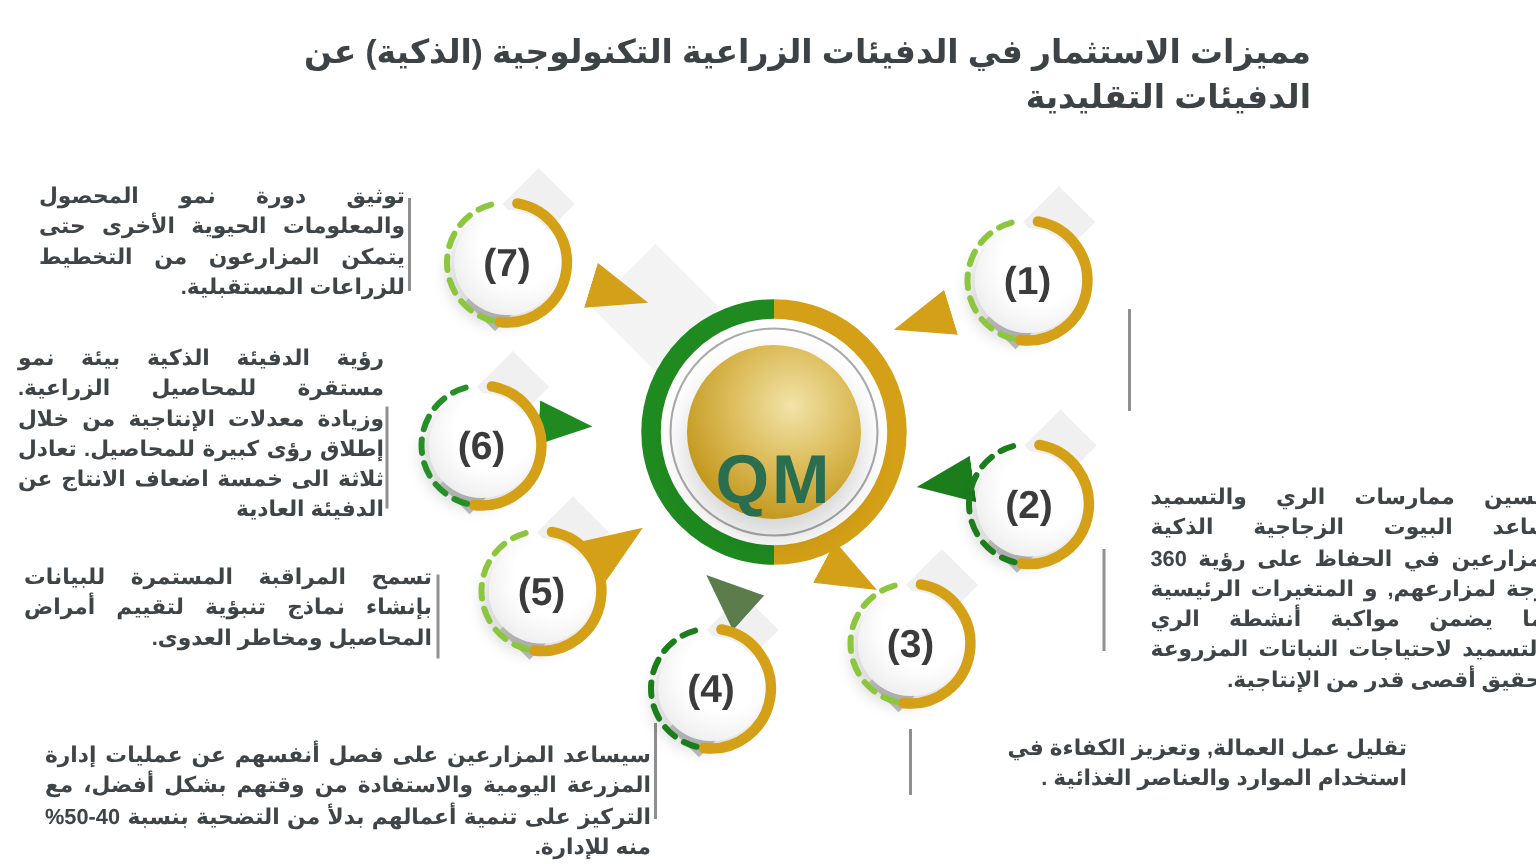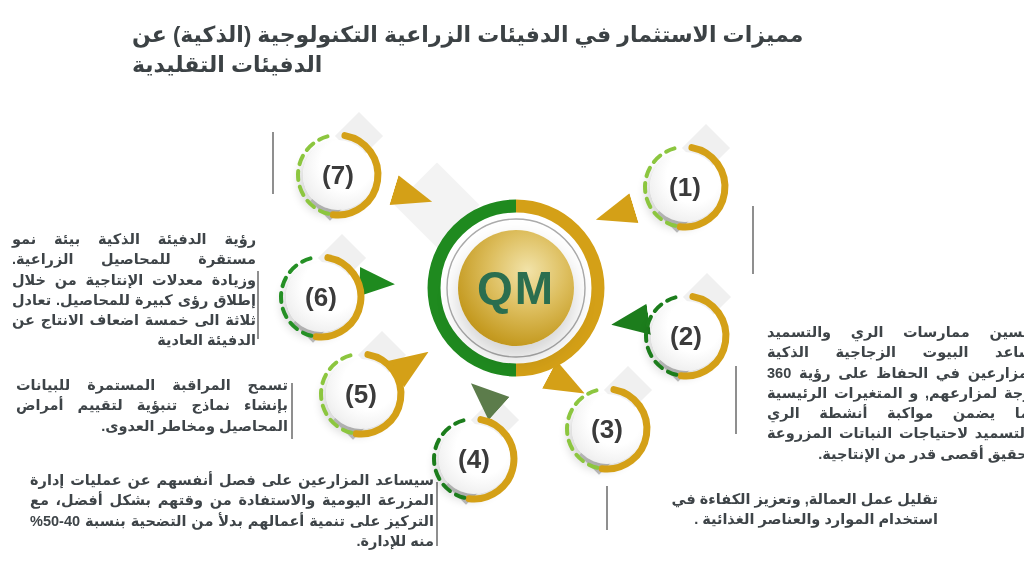--- a/index.html
+++ b/index.html
@@ -2,32 +2,32 @@
 <html><head>
 <meta charset="utf-8">
 <style>
   html,body{margin:0;padding:0;background:#ffffff;}
   .canvas{
     position:relative;width:1024px;height:576px;background:#ffffff;overflow:hidden;
     font-family:"Liberation Sans","DejaVu Sans",sans-serif;
   }
   
   .title{
-    position:absolute;left:132px;top:20px;width:760px;margin:0;
-    text-align:left;font-size:22px;font-weight:800;color:#3c4245;line-height:1.35;
+    position:absolute;left:114px;top:20px;width:760px;margin:0;
+    text-align:right;font-size:22px;font-weight:800;color:#3c4245;line-height:1.35;
   }
   
   .tb{
     position:absolute;margin:0;color:#3e4448;font-weight:700;font-size:14.5px;
     line-height:1.4;text-align:justify;
   }
   .tb1{left:756px;top:112px;width:256px;}
   .tb2{left:742px;top:322px;width:272px;margin-left:25px;}
   .tb3{left:616px;top:489px;width:322px;text-align:right;}
-  .tb4{left:30px;top:470px;width:404px;}
+  .tb4{left:30px;top:494px;width:404px;}
   .tb5{left:16px;top:375px;width:272px;}
   .tb6{left:12px;top:229px;width:244px;}
   .tb7{left:26px;top:121px;width:244px;}
   
   .divider{position:absolute;width:2px;background:#8f8f8f;}
   .d1{left:752px;top:206px;height:68px;}
   .d2{left:735px;top:366px;height:68px;}
   .d3{left:606px;top:486px;height:44px;}
   .d4{left:436px;top:482px;height:64px;}
   .d5{left:291px;top:383px;height:56px;}
@@ -65,21 +65,21 @@
   .hub{position:absolute;left:421px;top:193px;width:190px;height:190px;}
   .hub::before{
     content:"";position:absolute;left:-14px;top:-18px;width:60px;height:60px;
     background:#f3f3f3;transform:rotate(45deg);z-index:0;
   }
   .hub svg{position:absolute;left:0;top:0;z-index:1;}
   .hub-disc{
     position:absolute;left:37px;top:37px;width:116px;height:116px;border-radius:50%;z-index:2;
     background:radial-gradient(circle at 60% 35%, #f2e3a9 0%, #ddbe5e 38%, #c59b22 72%, #a87e12 100%);
     box-shadow:0 12px 22px rgba(0,0,0,0.18);
-    display:flex;align-items:center;justify-content:center;
+    display:flex;align-items:flex-end;justify-content:center;
   }
   .hub-disc span{
     font-size:46px;font-weight:800;color:#2b6e4f;letter-spacing:2px;
   }
   
   .tri{position:absolute;width:40px;height:34px;clip-path:polygon(0% 4%,100% 50%,0% 96%);}
   .t7{left:393px;top:179px;background:#d4a017;transform:rotate(17deg);}
   .t1{left:595px;top:197px;background:#d4a017;transform:rotate(163deg);}
   .t6{left:359px;top:267px;width:36px;height:32px;background:#1f8a1f;transform:rotate(4deg);}
   .t2{left:611px;top:305px;width:38px;height:34px;background:#1c7d1c;transform:rotate(172deg);}
@@ -189,14 +189,15 @@
   <div class="divider d4"></div>
   <div class="divider d5"></div>
   <div class="divider d6"></div>
   <div class="divider d7"></div>
 
   <p class="tb tb2" dir="rtl">تحسين ممارسات الري والتسميد تساعد البيوت الزجاجية الذكية المزارعين في الحفاظ على رؤية 360 درجة لمزارعهم, و المتغيرات الرئيسية مما يضمن مواكبة أنشطة الري والتسميد لاحتياجات النباتات المزروعة لتحقيق أقصى قدر من الإنتاجية.</p>
   <p class="tb tb3" dir="rtl">تقليل عمل العمالة, وتعزيز الكفاءة في استخدام الموارد والعناصر الغذائية .</p>
   <p class="tb tb4" dir="rtl">سيساعد المزارعين على فصل أنفسهم عن عمليات إدارة المزرعة اليومية والاستفادة من وقتهم بشكل أفضل، مع التركيز على تنمية أعمالهم بدلأ من التضحية بنسبة 40-50% منه للإدارة.</p>
   <p class="tb tb5" dir="rtl">تسمح المراقبة المستمرة للبيانات بإنشاء نماذج تنبؤية لتقييم أمراض المحاصيل ومخاطر العدوى.</p>
   <p class="tb tb6" dir="rtl">رؤية الدفيئة الذكية بيئة نمو مستقرة للمحاصيل الزراعية. وزيادة معدلات الإنتاجية من خلال إطلاق رؤى كبيرة للمحاصيل. تعادل ثلاثة الى خمسة اضعاف الانتاج عن الدفيئة العادية</p>
+  <p class="tb tb7" dir="rtl">توثيق دورة نمو المحصول والمعلومات الحيوية الأخرى حتى يتمكن المزارعون من التخطيط للزراعات المستقبلية.</p>
 
 </div>
 
 </body></html>

